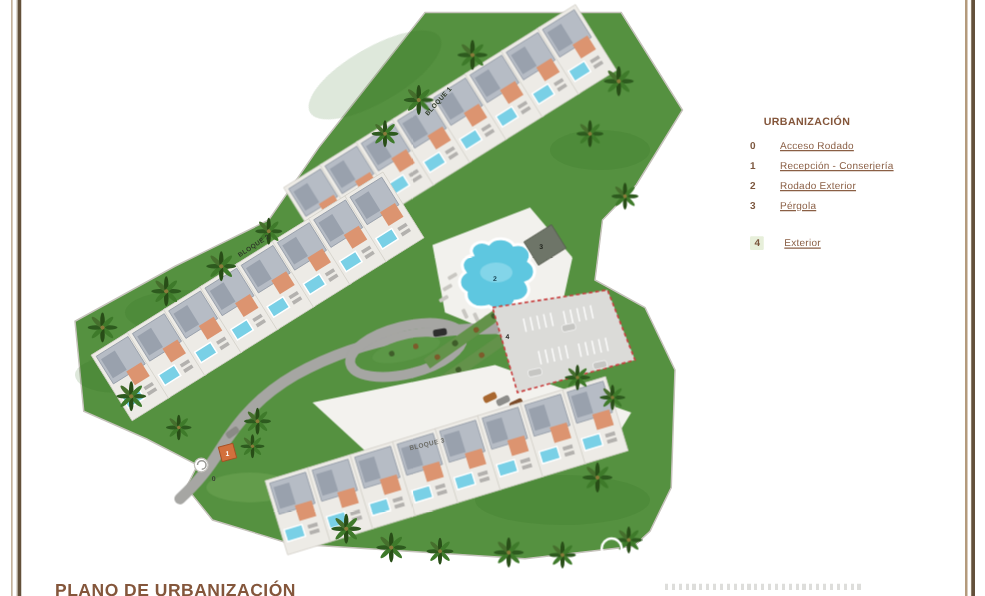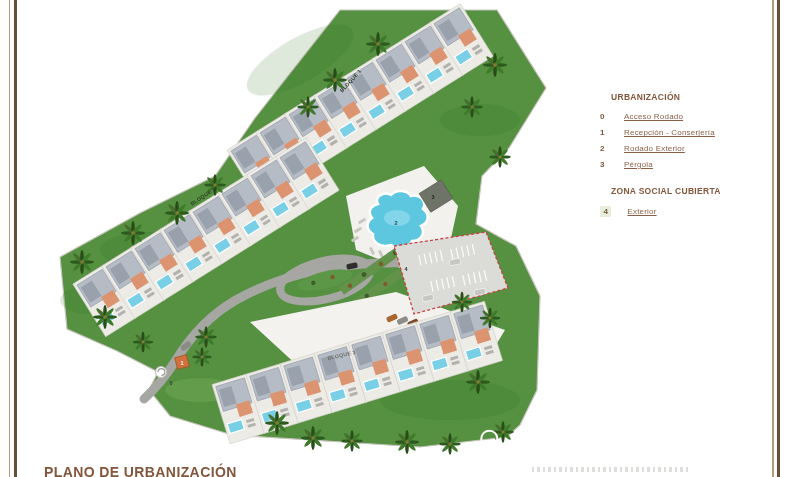--- a/index.html
+++ b/index.html
@@ -271,21 +271,20 @@
   </div>
   <div class="legend-row">
     <span class="num">2</span>
     <span class="lbl">Rodado Exterior</span>
   </div>
   <div class="legend-row">
     <span class="num">3</span>
     <span class="lbl">Pérgola</span>
   </div>
   <div class="legend-gap"></div>
-  <div class="legend-title">ZONA SOCIAL CUBIERTA</div>
   <div class="legend-row">
     <span class="num hl">4</span>
     <span class="lbl">Exterior</span>
   </div>
 </div>
 
 <div class="plan-title">PLANO DE URBANIZACIÓN</div>
 <div class="fine-print"></div>
 
 </body></html>

